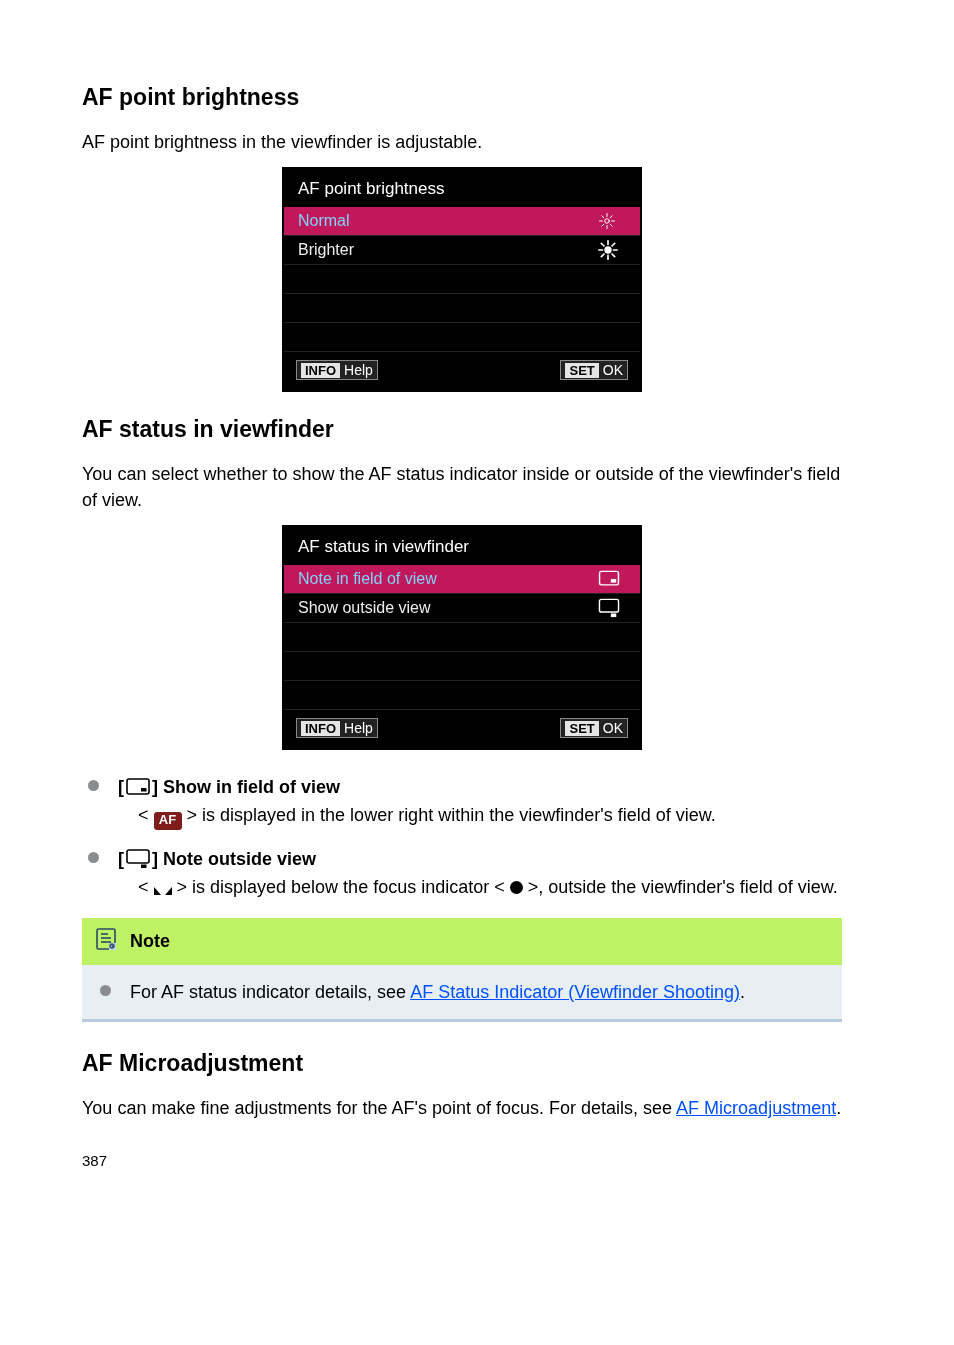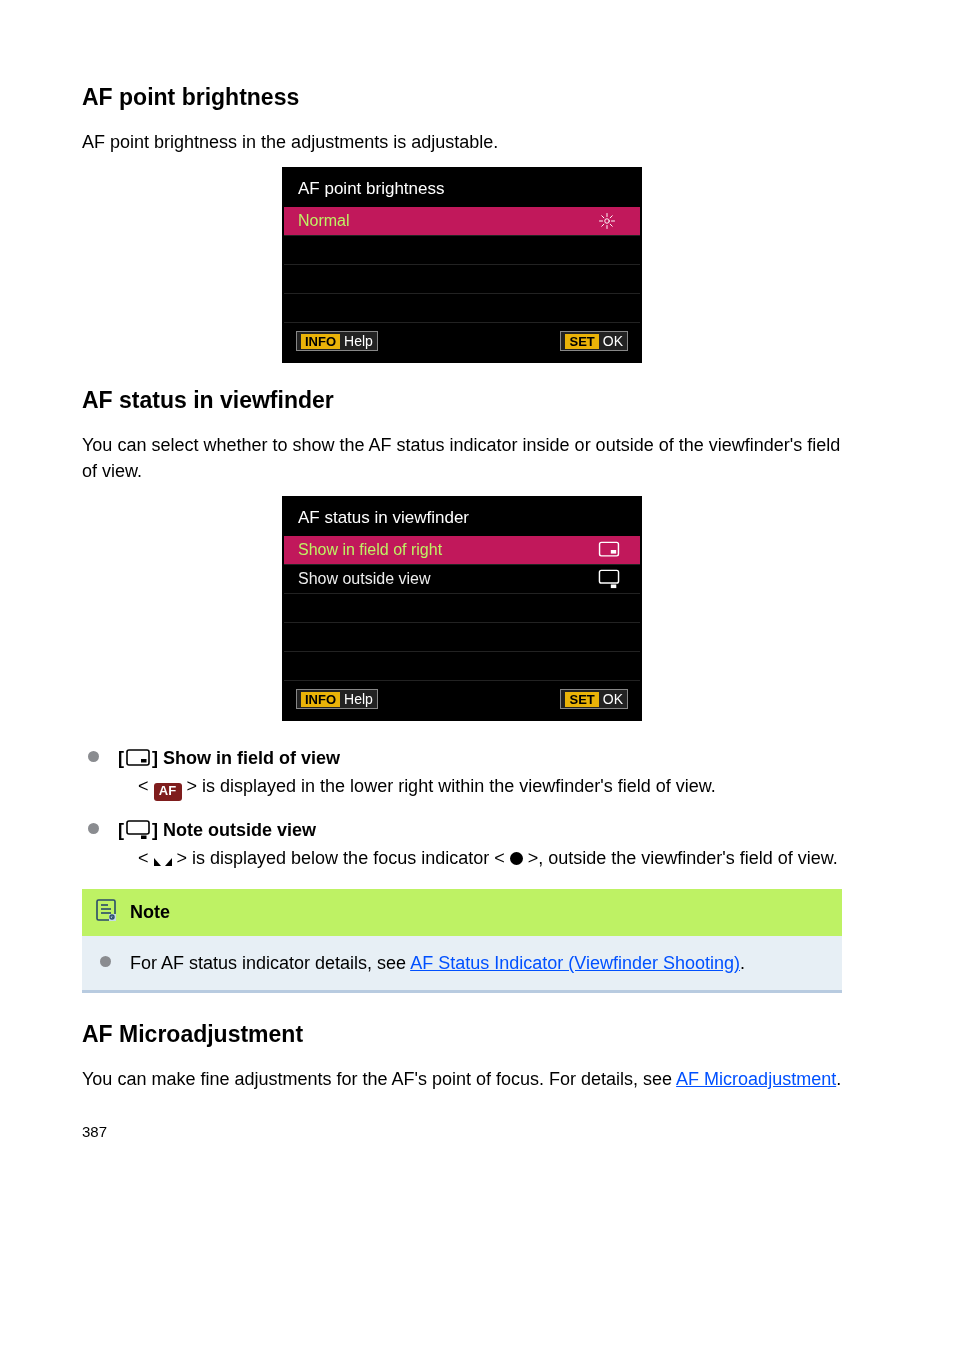--- a/index.html
+++ b/index.html
@@ -6,26 +6,26 @@
   html, body { width: 954px; background: #fff; font-family: Arial, Helvetica, sans-serif; color: #000; }
   .page { padding: 84px 82px 40px 82px; width: 924px; }
   h2.section-heading { font-size: 23px; font-weight: bold; margin-bottom: 18px; }
   p.intro { font-size: 18px; line-height: 1.45; margin-bottom: 12px; }
 
   
   .menu-panel { width: 360px; margin: 0 auto 24px auto; background: #000; border: 2px solid #000; }
   .menu-title { font-size: 17px; color: #fff; padding: 10px 14px 8px; }
   .menu-rows { }
   .menu-row { display: flex; align-items: center; justify-content: space-between; padding: 6px 14px; height: 29px; font-size: 16px; color: #eee; border-bottom: 1px solid #222; }
-  .menu-row.selected { background: #c1185b; color: #bef264; }
+  .menu-row.selected { background: #c1185b; color: #7dd3fc; }
   .menu-row .label { flex: 1; }
   .menu-row .icon-slot { width: 28px; text-align: center; }
   .menu-footer { display: flex; justify-content: space-between; align-items: center; padding: 8px 12px 10px; }
   .footer-tag { display: inline-flex; align-items: center; gap: 4px; font-size: 14px; color: #fff; border: 1px solid #888; padding: 1px 4px; background: #222; }
-  .footer-tag .box { background: #eab308; color: #000; font-weight: bold; padding: 0 4px; font-size: 13px; }
+  .footer-tag .box { background: #e5e5e5; color: #000; font-weight: bold; padding: 0 4px; font-size: 13px; }
 
   
   svg.bright-icon { display: block; }
 
   
   svg.view-icon { display: block; }
 
   
   .bullet-block { margin: 20px 0 6px 0; }
   .bullet-item { position: relative; padding-left: 36px; margin-bottom: 16px; font-size: 18px; line-height: 1.45; }
@@ -48,21 +48,21 @@
 
   .pagenum { text-align:left; font-size:15px; margin-top: 31px; }
   .bracket { font-weight: bold; }
 </style>
 </head>
 <body>
 
 <div class="page">
 
   <h2 class="section-heading">AF point brightness</h2>
-  <p class="intro">AF point brightness in the adjustments is adjustable.</p>
+  <p class="intro">AF point brightness in the viewfinder is adjustable.</p>
 
   <div class="menu-panel">
     <div class="menu-title">AF point brightness</div>
     <div class="menu-rows">
       <div class="menu-row selected">
         <span class="label">Normal</span>
         <span class="icon-slot">
           <svg class="bright-icon" width="18" height="18" viewBox="0 0 24 24">
               <g stroke="#fff" stroke-width="1.3" stroke-linecap="round">
                 <circle cx="12" cy="12" r="3" fill="none"></circle>
@@ -71,20 +71,38 @@
                 <line x1="2" y1="12" x2="6" y2="12"></line>
                 <line x1="18" y1="12" x2="22" y2="12"></line>
                 <line x1="5" y1="5" x2="7.8" y2="7.8"></line>
                 <line x1="16.2" y1="16.2" x2="19" y2="19"></line>
                 <line x1="5" y1="19" x2="7.8" y2="16.2"></line>
                 <line x1="16.2" y1="7.8" x2="19" y2="5"></line>
               </g>
             </svg>
         </span>
       </div>
+      <div class="menu-row">
+        <span class="label">Brighter</span>
+        <span class="icon-slot">
+          <svg class="bright-icon" width="20" height="20" viewBox="0 0 24 24">
+              <g stroke="#fff" stroke-width="2" stroke-linecap="round">
+                <circle cx="12" cy="12" r="3.4" fill="#fff"></circle>
+                <line x1="12" y1="1" x2="12" y2="5.5"></line>
+                <line x1="12" y1="18.5" x2="12" y2="23"></line>
+                <line x1="1" y1="12" x2="5.5" y2="12"></line>
+                <line x1="18.5" y1="12" x2="23" y2="12"></line>
+                <line x1="4" y1="4" x2="7.2" y2="7.2"></line>
+                <line x1="16.8" y1="16.8" x2="20" y2="20"></line>
+                <line x1="4" y1="20" x2="7.2" y2="16.8"></line>
+                <line x1="16.8" y1="7.2" x2="20" y2="4"></line>
+              </g>
+            </svg>
+        </span>
+      </div>
       <div class="menu-row"></div>
       <div class="menu-row"></div>
       <div class="menu-row"></div>
     </div>
     <div class="menu-footer">
       <span class="footer-tag">
         <span class="box">INFO</span>
         <span>Help</span>
       </span>
       <span class="footer-tag">
@@ -94,21 +112,21 @@
     </div>
   </div>
 
   <h2 class="section-heading">AF status in viewfinder</h2>
   <p class="intro">You can select whether to show the AF status indicator inside or outside of the viewfinder's field of view.</p>
 
   <div class="menu-panel">
     <div class="menu-title">AF status in viewfinder</div>
     <div class="menu-rows">
       <div class="menu-row selected">
-        <span class="label">Show in field of right</span>
+        <span class="label">Note in field of view</span>
         <span class="icon-slot">
           <svg class="view-icon" width="22" height="18" viewBox="0 0 24 20">
               <rect x="1.5" y="1.5" width="21" height="15" rx="2" fill="none" stroke="#fff" stroke-width="1.6"></rect>
               <rect x="14" y="10" width="6" height="4" fill="#fff"></rect>
             </svg>
         </span>
       </div>
       <div class="menu-row">
         <span class="label">Show outside view</span>
         <span class="icon-slot">

